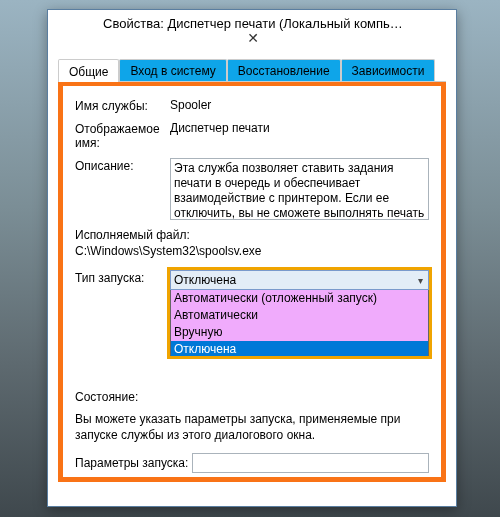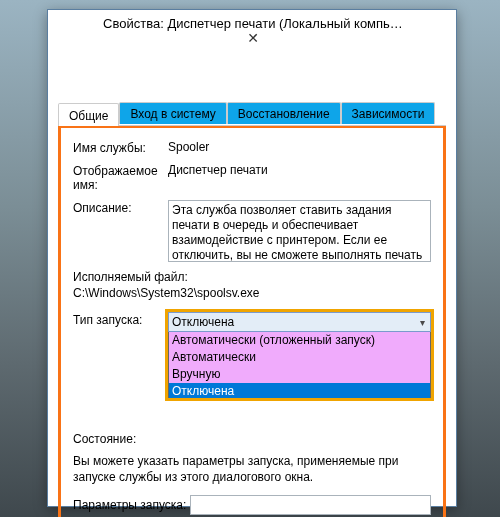--- a/index.html
+++ b/index.html
@@ -48,47 +48,46 @@
     cursor: default;
   }
   .body {
     flex: 1;
     padding: 6px 10px 10px 10px;
     display: flex;
     flex-direction: column;
   }
   .tabstrip {
     display: flex;
-    align-items: flex-start;
+    align-items: center;
     border-bottom: 1px solid #ccc;
     position: relative;
     z-index: 1;
     margin-bottom: -1px;
-    margin-top: 44px;
   }
   .tab {
     padding: 4px 10px 3px 10px;
     border: 1px solid #ccc;
     border-bottom: none;
     border-radius: 2px 2px 0 0;
     background: #0ea5e9;
     margin-right: 0px;
     color: #000;
     cursor: default;
     font-size: 12px;
   }
   .tab.active {
     background: #fff;
     position: relative;
     top: 1px;
     padding-top: 5px;
   }
   .pane {
-    border: 3px solid #f97316;
-    padding: 12px 12px 16px 12px;
+    border: 5px solid #f97316;
+    padding: 12px 12px 4px 12px;
     flex: 1;
     position: relative;
   }
   .row {
     display: flex;
     align-items: flex-start;
     margin-bottom: 8px;
   }
   .lbl {
     width: 95px;

